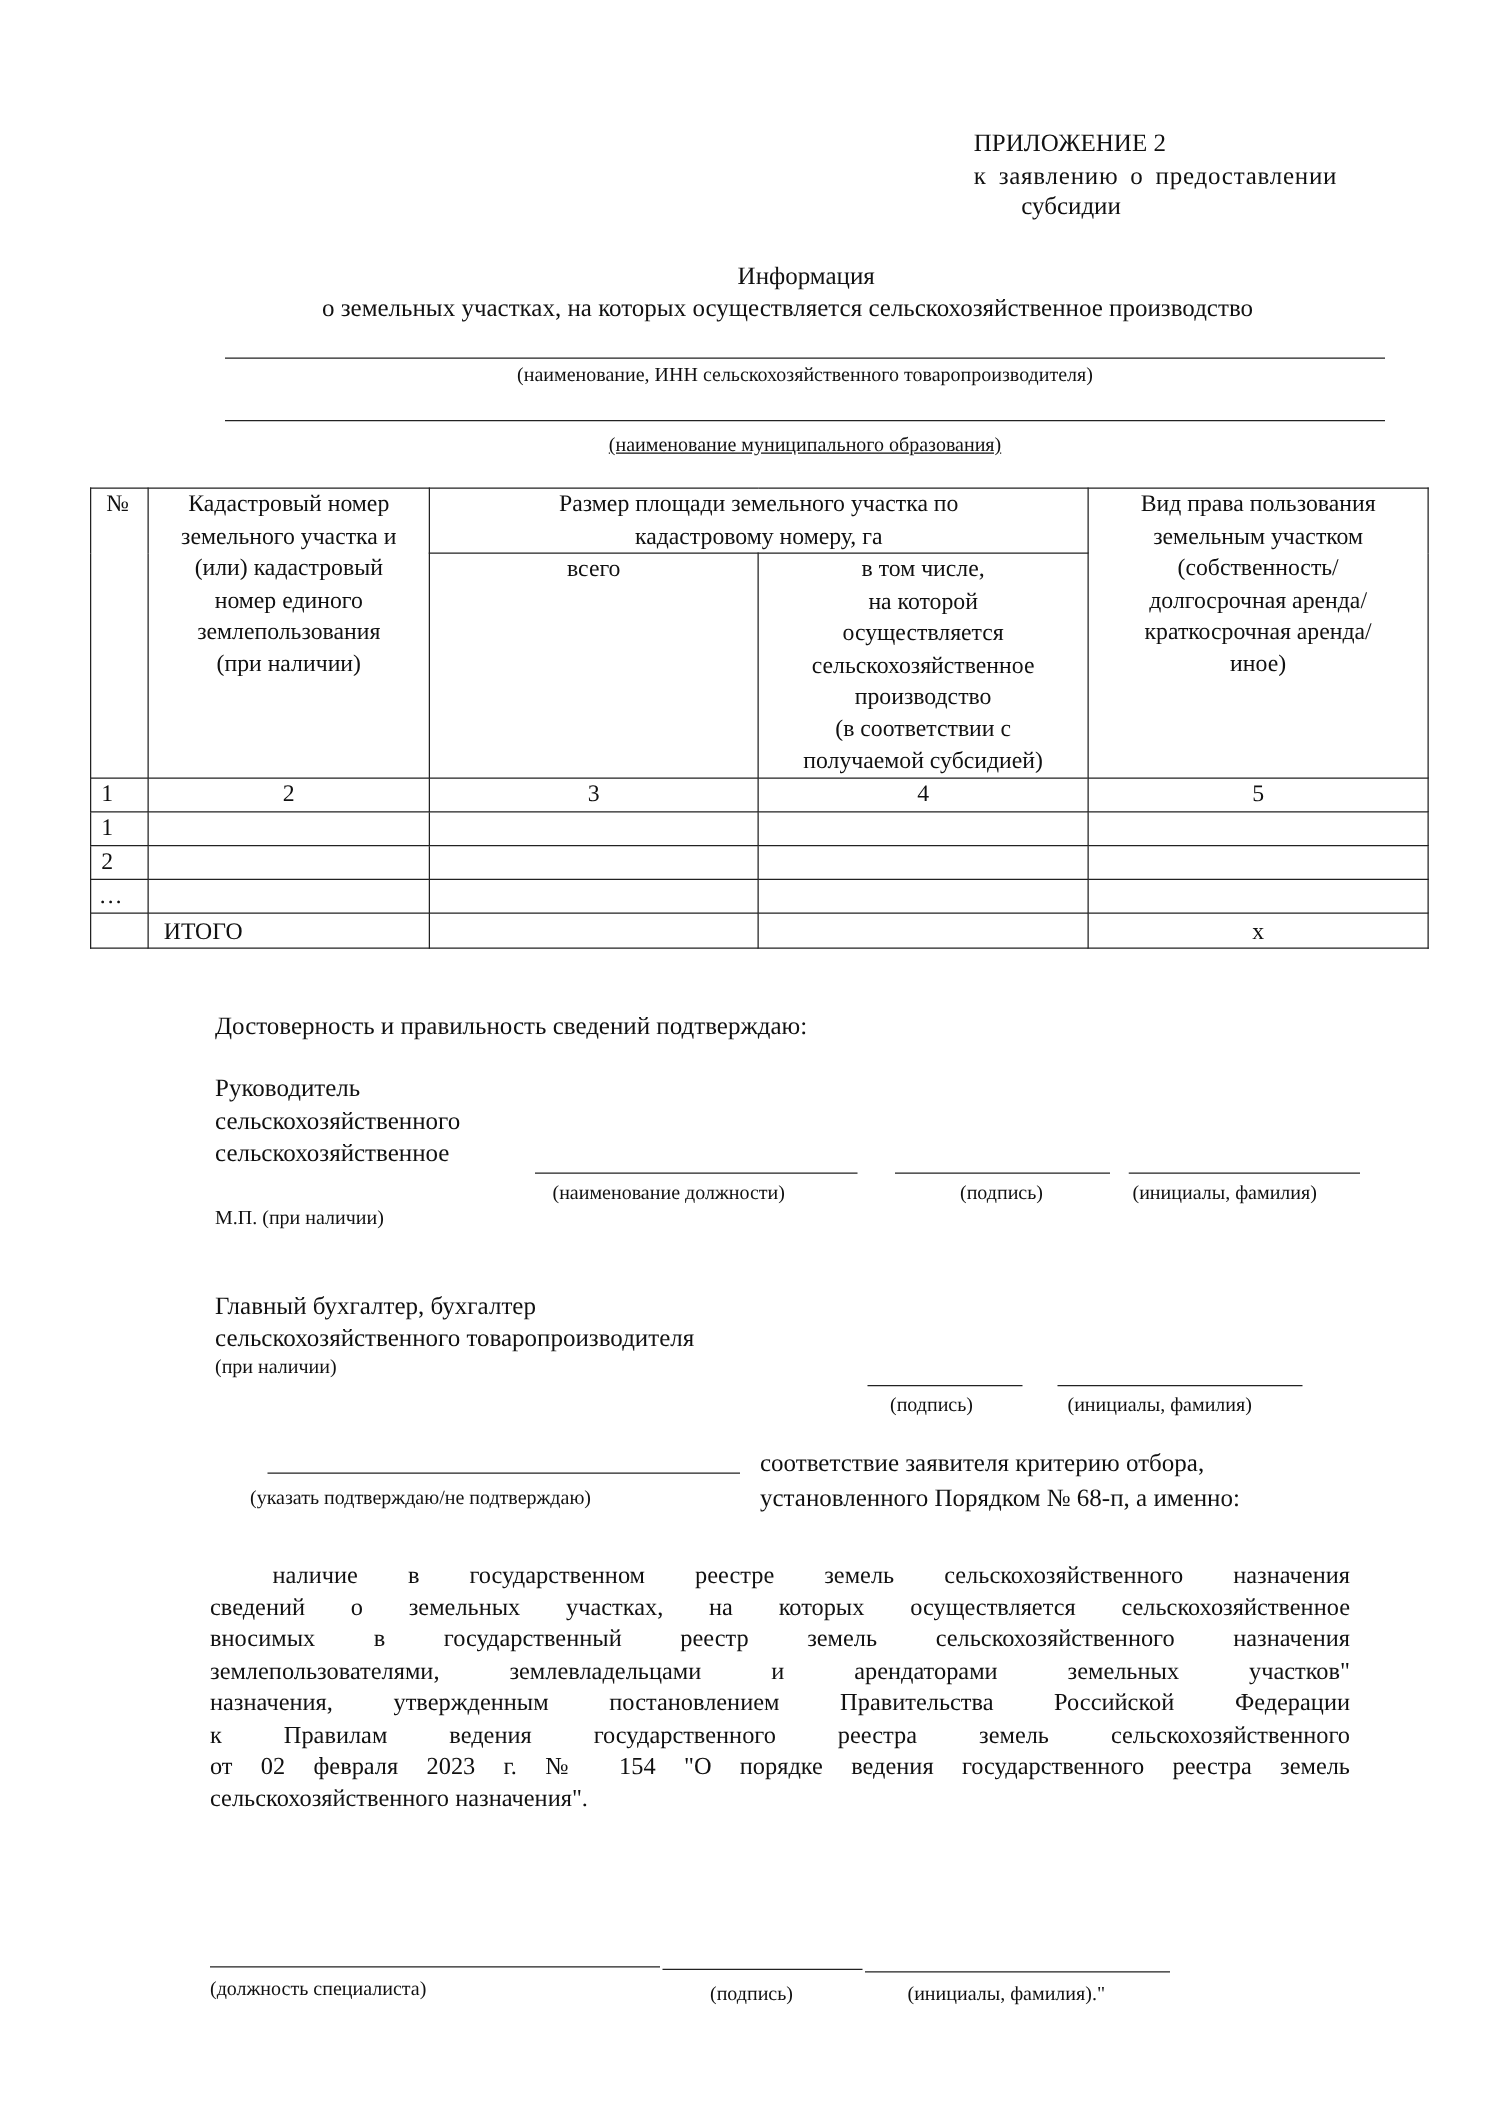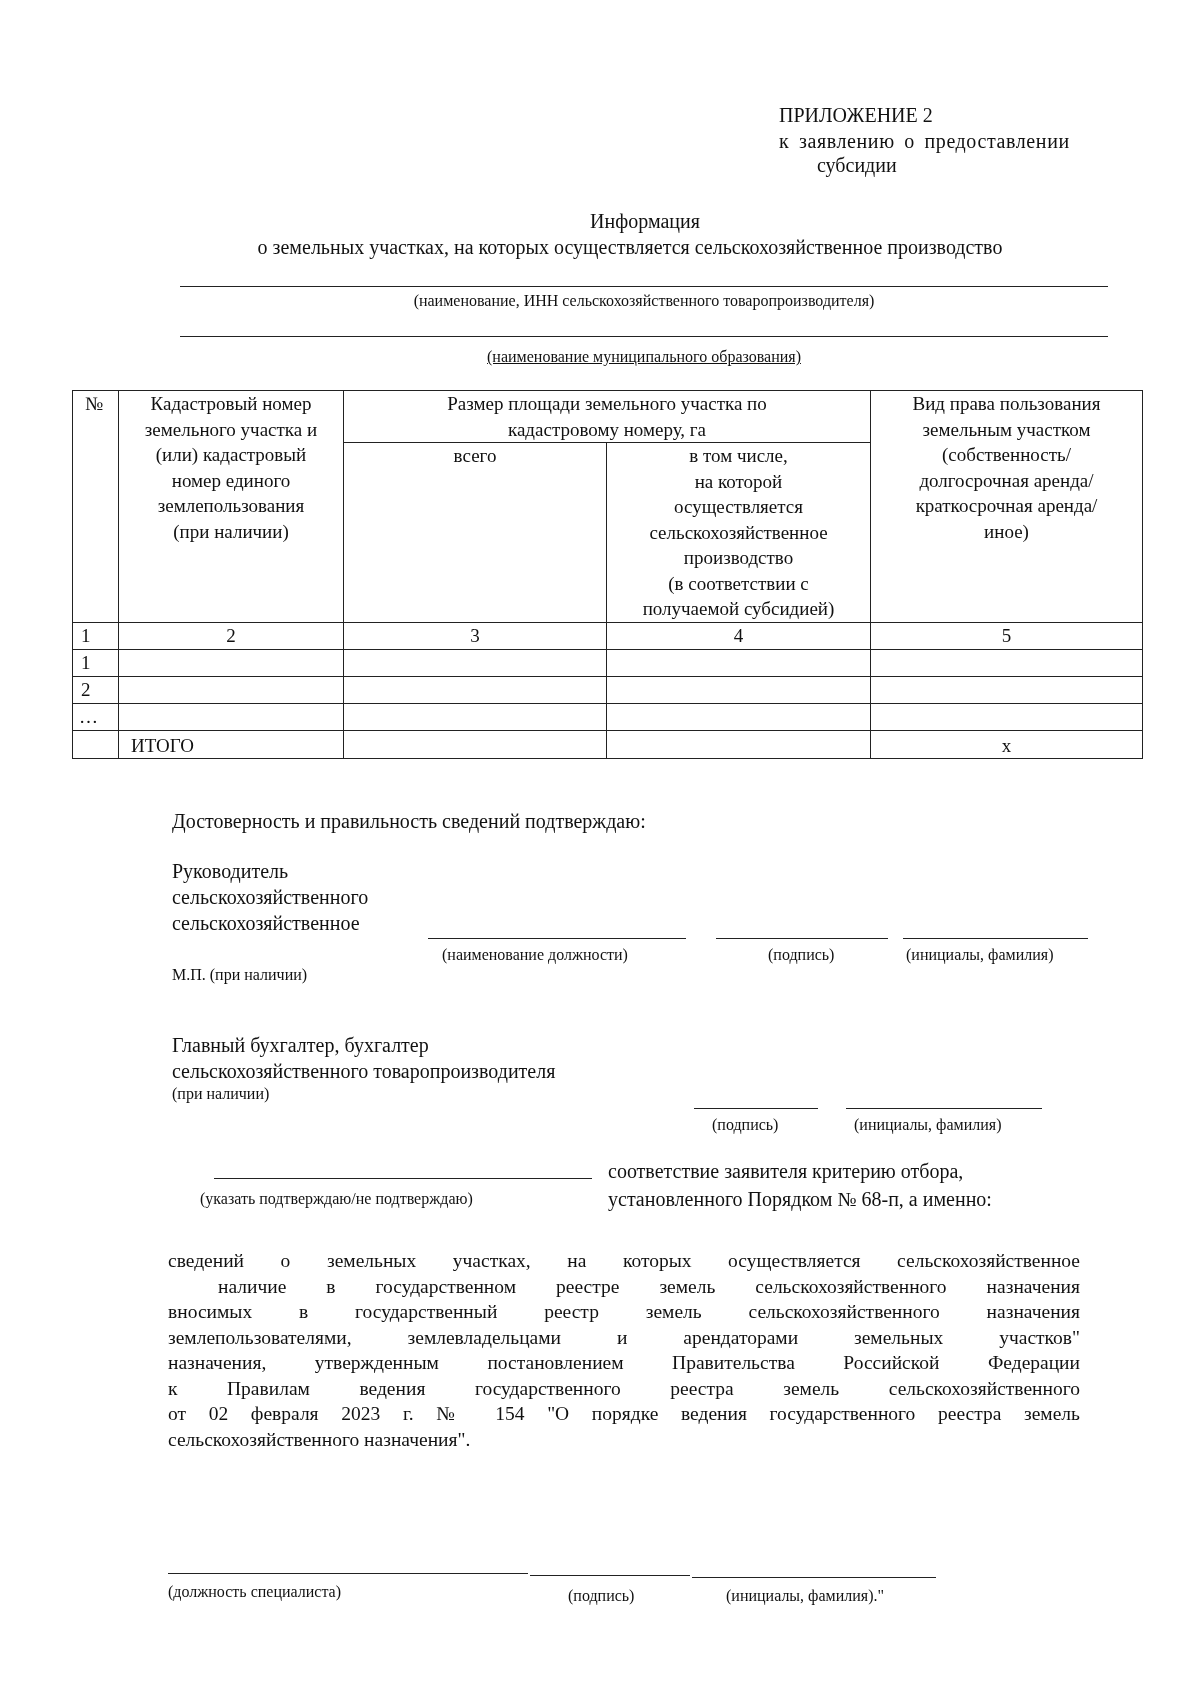--- a/index.html
+++ b/index.html
@@ -137,22 +137,22 @@
 <div class="line" style="left:846px; width:196px; top:1108px;"></div>
 <div class="abs t16" style="left:712px; top:1116px;">(подпись)</div>
 <div class="abs t16" style="left:854px; top:1116px;">(инициалы, фамилия)</div>
 
 <div class="line" style="left:214px; width:378px; top:1178px;"></div>
 <div class="abs t20" style="left:608px; top:1160px;">соответствие заявителя критерию отбора,</div>
 <div class="abs t16" style="left:200px; top:1190px;">(указать подтверждаю/не подтверждаю)</div>
 <div class="abs t20" style="left:608px; top:1188px;">установленного Порядком № 68-п, а именно:</div>
 
 <div class="para" style="top:1248px;">
+  <span class="ln" style="padding-left:50px;">наличие в государственном реестре земель сельскохозяйственного назначения</span>
   <span class="ln">сведений о земельных участках, на которых осуществляется сельскохозяйственное</span>
-  <span class="ln" style="padding-left:50px;">наличие в государственном реестре земель сельскохозяйственного назначения</span>
   <span class="ln">вносимых в государственный реестр земель сельскохозяйственного назначения</span>
   <span class="ln">землепользователями, землевладельцами и арендаторами земельных участков"</span>
   <span class="ln">назначения, утвержденным постановлением Правительства Российской Федерации</span>
   <span class="ln">к Правилам ведения государственного реестра земель сельскохозяйственного</span>
   <span class="ln">от 02 февраля 2023 г. № 154 "О порядке ведения государственного реестра земель</span>
   <span class="ln last">сельскохозяйственного назначения".</span>
 </div>
 
 <div class="line" style="left:168px; width:360px; top:1573px;"></div>
 <div class="line" style="left:530px; width:160px; top:1575px;"></div>

